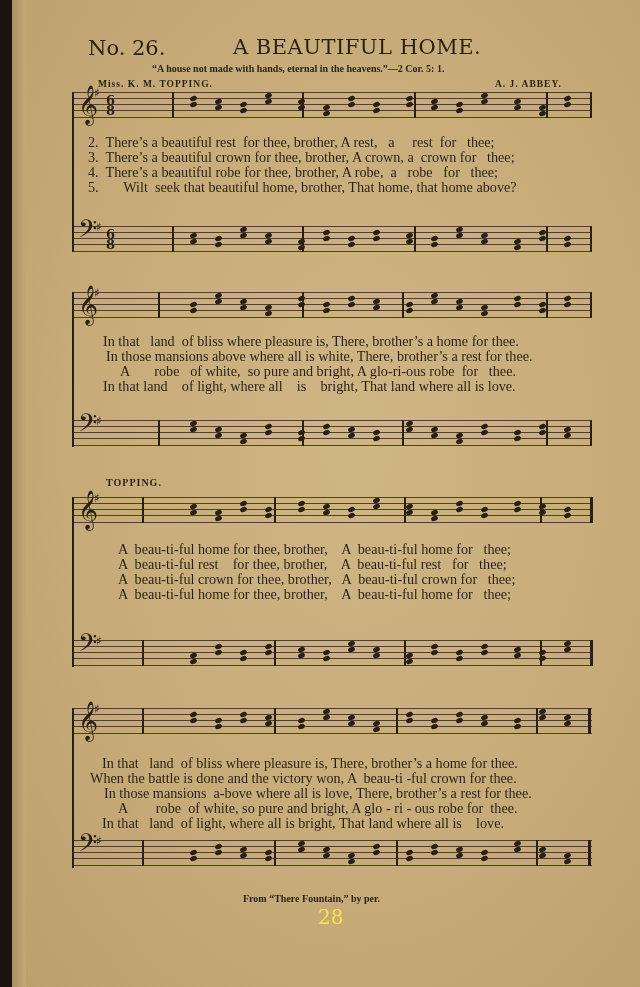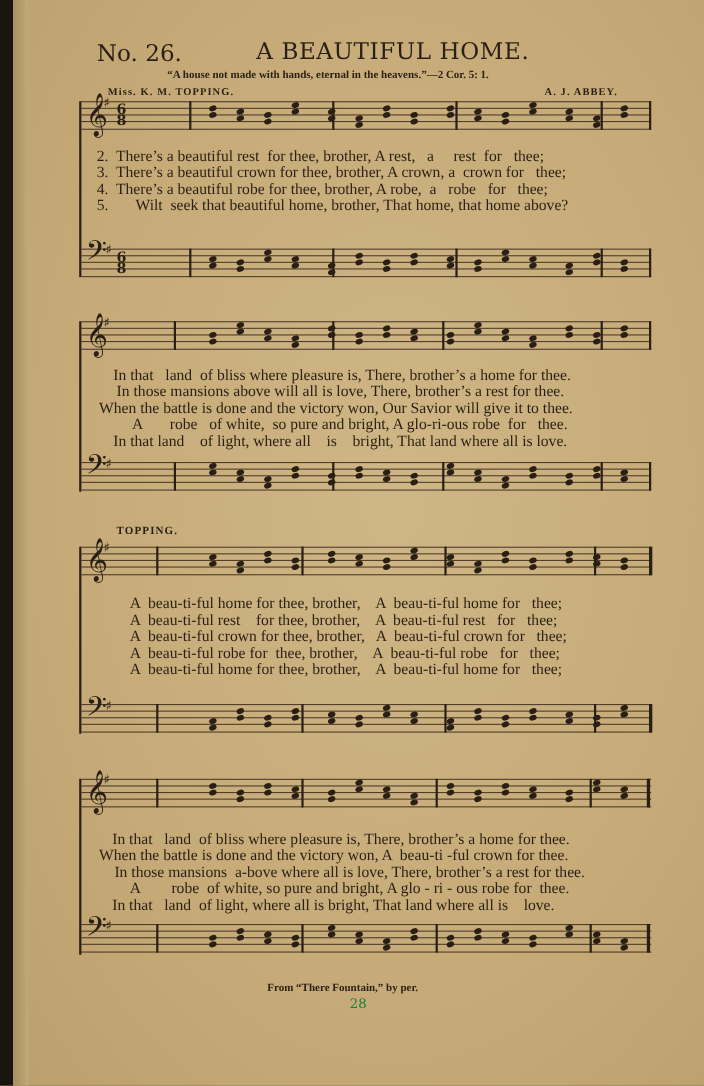--- a/index.html
+++ b/index.html
@@ -16,21 +16,21 @@
     .staff .line { position:absolute; left:0; right:0; height:1px; background:#3a2c1d; opacity:0.85; }
     .staff .bar { position:absolute; top:0; width:1.5px; height:26px; background:#2a1f14; }
     .staff .endbar { position:absolute; top:0; width:3px; height:26px; background:#2a1f14; }
     .clef { position:absolute; color:#2a1f14; font-family:"DejaVu Serif", serif; }
     .sysbrace { position:absolute; width:2px; background:#2a1f14; }
     .note { position:absolute; width:7px; height:5px; background:#2a1f14; border-radius:50%; transform:rotate(-20deg); }
     .lyrics { position:absolute; left:0; width:640px; font-family:"Liberation Serif", serif; font-size:14.2px; color:#2a1f14; line-height:15px; }
     .lyrics div { white-space:pre; }
     .chorus-label { position:absolute; left:106px; top:477px; font-size:10px; font-weight:bold; color:#2a1f14; letter-spacing:1px; font-family:"Liberation Serif", serif; }
     .source { position:absolute; left:243px; top:893px; font-size:10px; font-weight:bold; color:#2a1f14; font-family:"Liberation Serif", serif; }
-    .page-num { position:absolute; left:318px; top:905px; font-size:12px; color:#15803d; font-family:"DejaVu Serif", serif; }
+    .page-num { position:absolute; left:318px; top:905px; font-size:20px; color:#fde047; font-family:"DejaVu Serif", serif; }
     .timesig { position:absolute; font-weight:bold; font-size:13px; line-height:10px; color:#2a1f14; font-family:"DejaVu Serif", serif; text-align:center; }
     .sharp { position:absolute; font-size:12px; color:#2a1f14; }
   </style>
 </head>
 <body>
 
 <div class="page"></div>
 <div class="page-edge"></div>
 
 <div class="hymn-no">No. 26.</div>
@@ -96,22 +96,21 @@
     <div class="bar" style="left:228px"></div>
     <div class="bar" style="left:328px"></div>
     <div class="bar" style="left:472px"></div>
     <div class="bar" style="left:516px"></div>
 </div>
 <span class="clef" style="left:78px; top:284px; font-size:34px;">𝄞</span>
 <span class="sharp" style="left:94px; top:286px;">♯</span>
 
 <div class="lyrics" style="top:334px;">
   <div style="padding-left:103px">In that   land  of bliss where pleasure is, There, brother’s a home for thee.</div>
-  <div style="padding-left:106px">In those mansions above will all is love, There, brother’s a rest for thee.</div>
-  <div style="padding-left:90px">When the battle is done and the victory won, Our Savior will give it to thee.</div>
+  <div style="padding-left:106px">In those mansions above where all is white, There, brother’s a rest for thee.</div>
   <div style="padding-left:120px">A       robe   of white,  so pure and bright, A glo-ri-ous robe  for   thee.</div>
   <div style="padding-left:103px">In that land    of light, where all    is    bright, That land where all is love.</div>
 </div>
 
 <div class="staff" style="left:74px; top:420px; width:518px;">
   <div class="line" style="top:0"></div>
     <div class="line" style="top:6px"></div>
     <div class="line" style="top:12px"></div>
     <div class="line" style="top:18px"></div>
     <div class="line" style="top:25px"></div>
@@ -138,21 +137,20 @@
     <div class="bar" style="left:466px"></div>
     <div class="endbar" style="left:516px"></div>
 </div>
 <span class="clef" style="left:78px; top:489px; font-size:34px;">𝄞</span>
 <span class="sharp" style="left:94px; top:491px;">♯</span>
 
 <div class="lyrics" style="top:542px;">
   <div style="padding-left:118px">A  beau-ti-ful home for thee, brother,    A  beau-ti-ful home for   thee;</div>
   <div style="padding-left:118px">A  beau-ti-ful rest    for thee, brother,    A  beau-ti-ful rest   for   thee;</div>
   <div style="padding-left:118px">A  beau-ti-ful crown for thee, brother,   A  beau-ti-ful crown for   thee;</div>
-  <div style="padding-left:118px">A  beau-ti-ful robe for  thee, brother,    A  beau-ti-ful robe   for   thee;</div>
   <div style="padding-left:118px">A  beau-ti-ful home for thee, brother,    A  beau-ti-ful home for   thee;</div>
 </div>
 
 <div class="staff" style="left:74px; top:640px; width:518px;">
   <div class="line" style="top:0"></div>
     <div class="line" style="top:6px"></div>
     <div class="line" style="top:12px"></div>
     <div class="line" style="top:18px"></div>
     <div class="line" style="top:25px"></div>
   <div class="bar" style="left:68px"></div>

